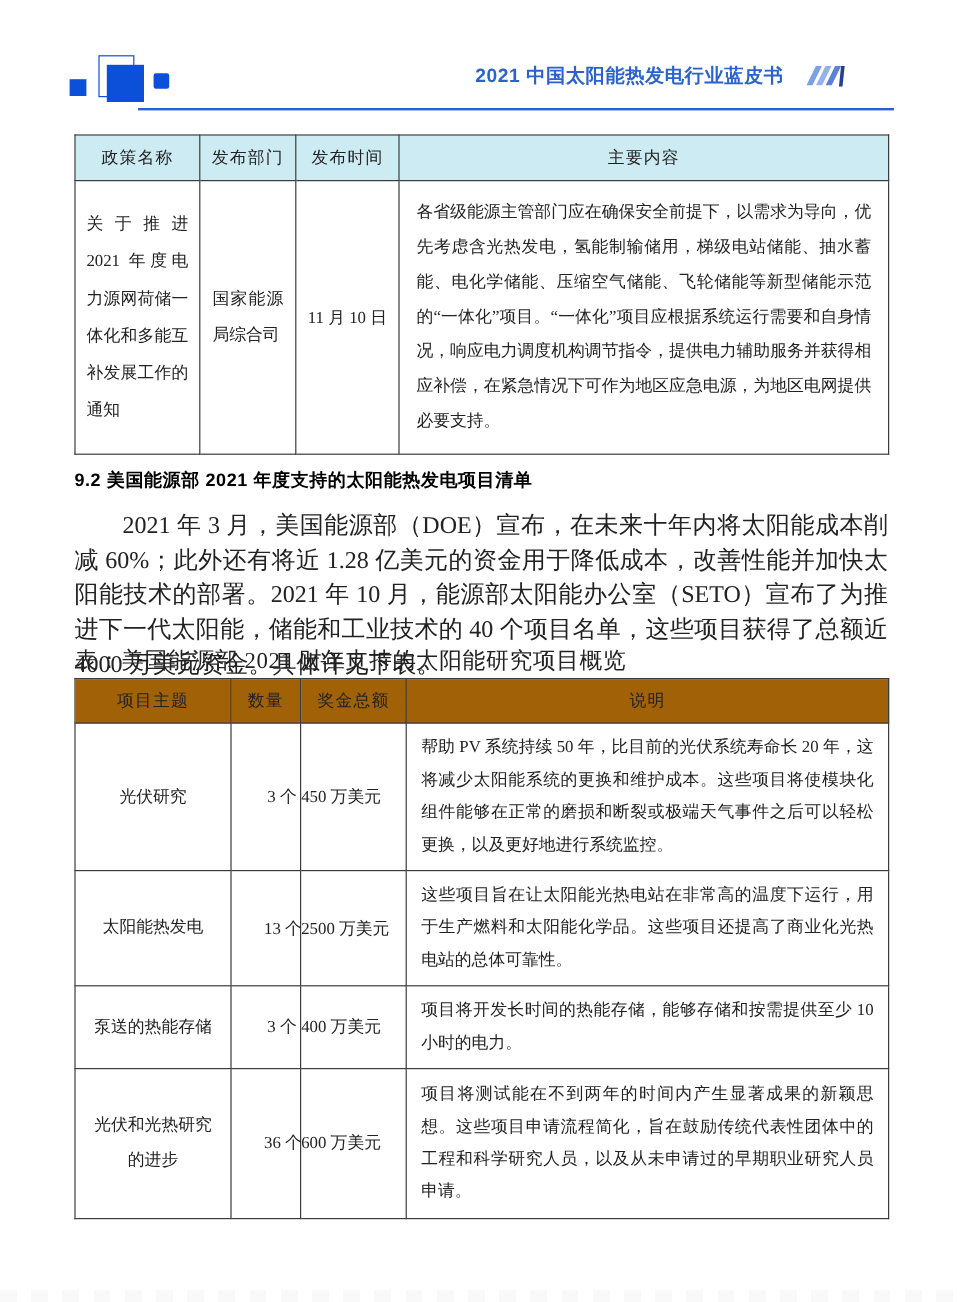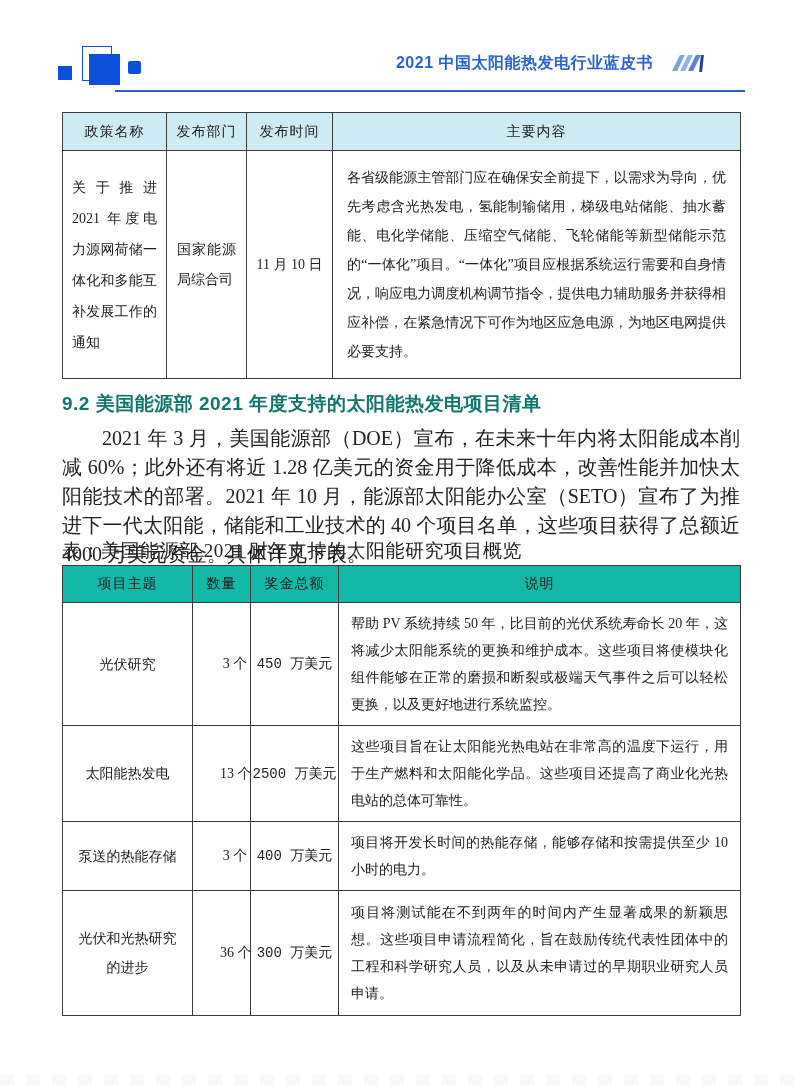--- a/index.html
+++ b/index.html
@@ -41,42 +41,42 @@
   .policy-table .row-body { height:222px;padding-left:24px; }
   .cell-policy-name { text-align:justify; padding:10px 9px; line-height:31px; vertical-align:middle; }
   .cell-dept { text-align:justify; padding:8px 10px; line-height:30px; vertical-align:middle; }
   .cell-date { text-align:center; vertical-align:middle; white-space:nowrap; }
   .cell-content { text-align:justify; padding:12px 14px; line-height:29px; vertical-align:middle; }
 
   
   .section-heading {
     position:absolute; top:391px; left:62px; width:678px;
     font-family:"Liberation Sans","DejaVu Sans",sans-serif;
-    font-size:19px; font-weight:bold; color:#0f766e; letter-spacing:0.5px;
+    font-size:15px; font-weight:bold; color:#000000; letter-spacing:0.5px;
   }
   .body-para {
     position:absolute; top:424px; left:62px; width:678px;
     font-size:20px; line-height:29px; text-indent:2em; text-align:justify;
   }
   .table-caption {
     position:absolute; top:538px; left:62px; width:678px;
     font-size:19px; letter-spacing:0.5px;
   }
 
   
   .projects-table { position:absolute; top:565px; left:62px; }
-  .projects-table th { height:37px; background:#14b8a6; }
+  .projects-table th { height:37px; background:#a16207; }
   .projects-table td { vertical-align:middle; }
   .row-r1 { height:120px; }
   .row-r2 { height:96px; }
   .row-r3 { height:58px; }
   .row-r4 { height:125px; }
   .cell-topic { text-align:center; padding:4px 10px; line-height:29px; }
   .cell-count { text-align:center; white-space:nowrap;padding-left:27px; }
-  .cell-award { text-align:center; white-space:nowrap;font-family:Liberation Mono, monospace; }
+  .cell-award { text-align:left; white-space:nowrap; }
   .cell-desc { text-align:justify; padding:7px 12px; line-height:27px;margin-left:22px; }
 
   
   .footer { position:absolute; top:1010px; left:62px; width:678px; height:20px; }
   .footer-bar { position:absolute; left:0; top:3px; width:116px; height:12px; background:#2ab2f2; }
   .footer-slashes { position:absolute; left:121px; top:3px; display:flex; height:12px; align-items:center; }
   .fslash { width:4px; height:12px; margin-right:2px; background:#2ab2f2; transform:skewX(-28deg); }
   .footer-page { position:absolute; left:163px; top:1px; font-size:14px; color:#333; }
 
   
@@ -168,21 +168,21 @@
       </tr>
       <tr class="row-r3">
         <td class="cell-topic">泵送的热能存储</td>
         <td class="cell-count">3 个</td>
         <td class="cell-award">400 万美元</td>
         <td class="cell-desc">项目将开发长时间的热能存储，能够存储和按需提供至少 10 小时的电力。</td>
       </tr>
       <tr class="row-r4">
         <td class="cell-topic">光伏和光热研究的进步</td>
         <td class="cell-count">36 个</td>
-        <td class="cell-award">300 万美元</td>
+        <td class="cell-award">600 万美元</td>
         <td class="cell-desc">项目将测试能在不到两年的时间内产生显著成果的新颖思想。这些项目申请流程简化，旨在鼓励传统代表性团体中的工程和科学研究人员，以及从未申请过的早期职业研究人员申请。</td>
       </tr>
     </tbody>
   </table>
 
 
   <div class="bottom-artifact"></div>
 </div>
 
 </body></html>

